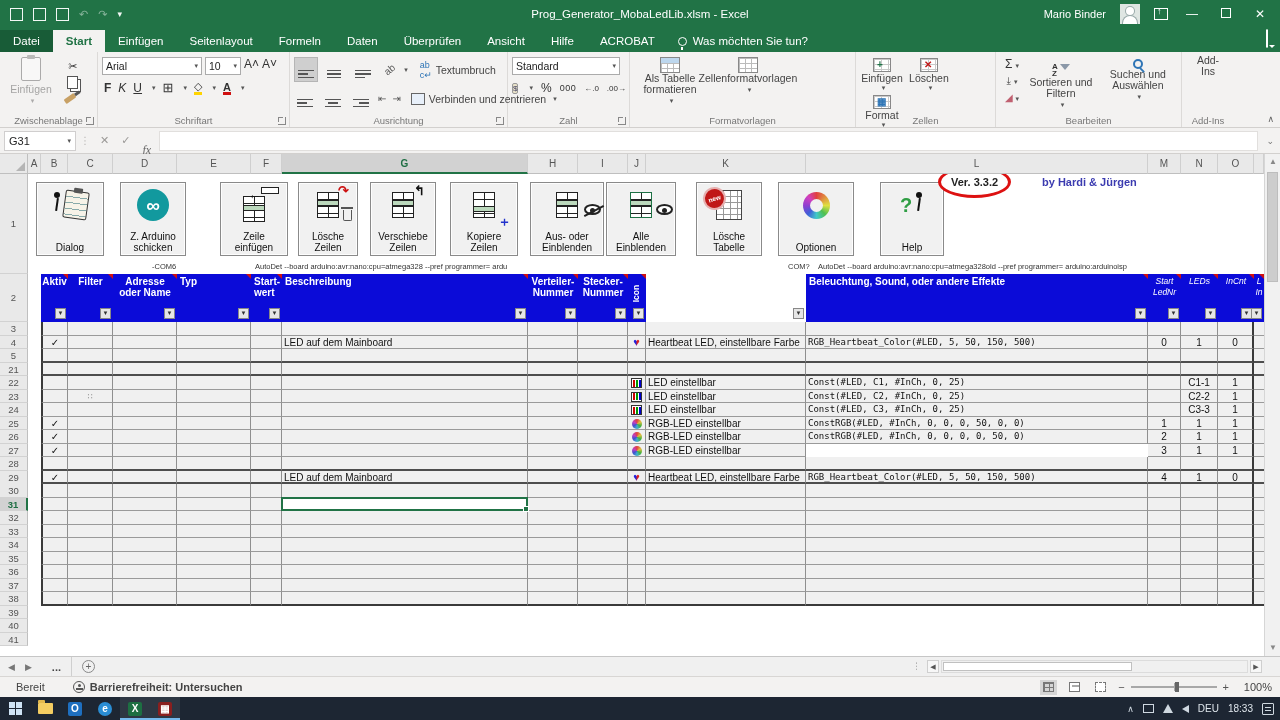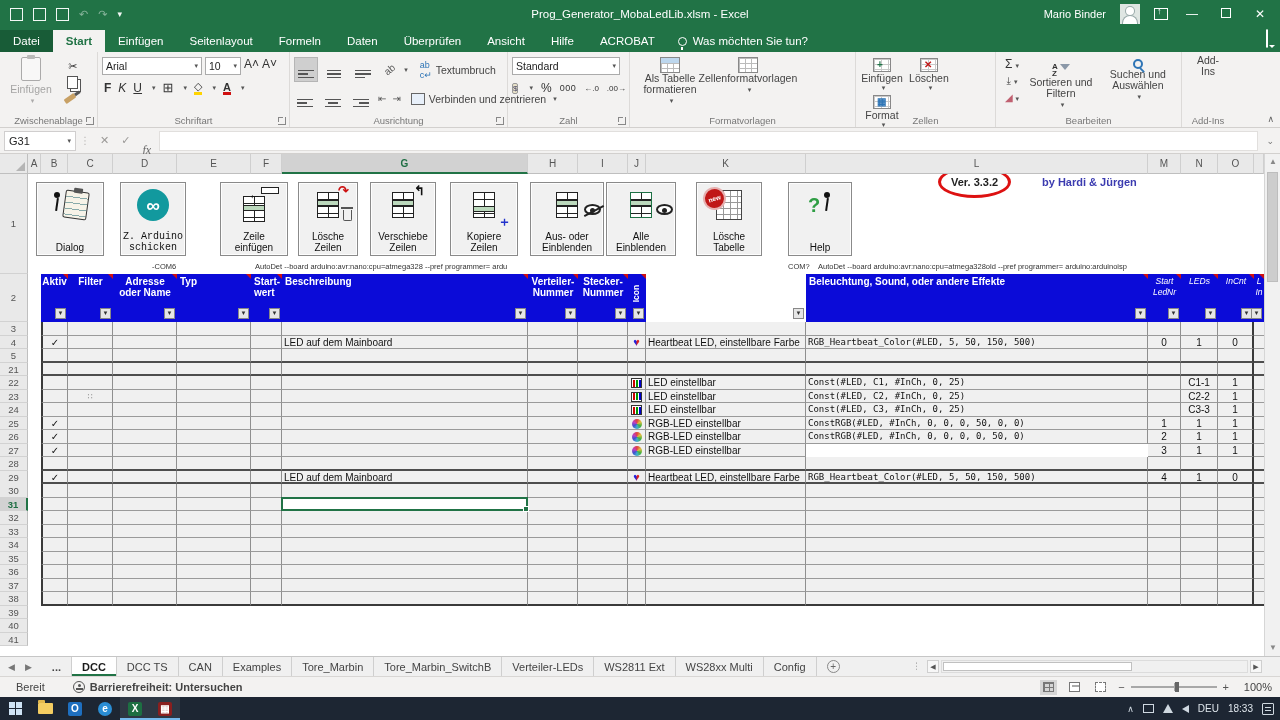--- a/index.html
+++ b/index.html
@@ -472,21 +472,21 @@
             <span class="clipbig"></span>
           </div>
           <div style="white-space: pre-line;">Dialog</div>
         </div>
         <div class="tbtn" style="margin-left: 16px; width: 66px;">
           <div class="iconzone">
             <span class="ard">
               <b>∞</b>
             </span>
           </div>
-          <div style="white-space: pre-line; font-family: Liberation Mono, monospace;">Z. Arduino
+          <div style="white-space: pre-line;">Z. Arduino
 schicken</div>
         </div>
         <div class="tbtn" style="margin-left: 34px; width: 68px;">
           <div class="iconzone">
             <span class="minirow"></span>
             <span class="tblico" style="margin-top:8px;">
               <i class="grow" style="top:8px;"></i>
             </span>
             <b class="ov" style="top:2px; right:26px;">←</b>
           </div>
@@ -544,20 +544,26 @@
           <div style="white-space: pre-line;">Alle
 Einblenden</div>
         </div>
         <div class="tbtn" style="margin-left: 20px; width: 66px;">
           <div class="iconzone">
             <span class="doc"></span>
             <span class="burst">new</span>
           </div>
           <div style="white-space: pre-line;">Lösche
 Tabelle</div>
+        </div>
+        <div class="tbtn" style="margin-left: 16px; width: 76px;">
+          <div class="iconzone">
+            <span class="wheel24"></span>
+          </div>
+          <div style="white-space: pre-line;">Optionen</div>
         </div>
         <div class="tbtn" style="margin-left: 26px; width: 64px;">
           <div class="iconzone">
             <b class="qmark">?</b>
             <span class="stick"></span>
           </div>
           <div style="white-space: pre-line;">Help</div>
         </div>
       </div>
     <span class="version-oval">Ver. 3.3.2</span>
@@ -978,32 +984,20 @@
     <span class="vs-thumb"></span>
     <span class="vs-arrow" style="bottom:0;">▼</span>
   </div>
 
   <div class="tabsbar">
     <span class="tb-arrows">
       <span>◀</span>
       <span>▶</span>
     </span>
     <span class="sheettab overflow">...</span>
-    <span id="sheetTabs" style="display:flex;">
-        <span class="sheettab active">DCC</span>
-        <span class="sheettab">DCC TS</span>
-        <span class="sheettab">CAN</span>
-        <span class="sheettab">Examples</span>
-        <span class="sheettab">Tore_Marbin</span>
-        <span class="sheettab">Tore_Marbin_SwitchB</span>
-        <span class="sheettab">Verteiler-LEDs</span>
-        <span class="sheettab">WS2811 Ext</span>
-        <span class="sheettab">WS28xx Multi</span>
-        <span class="sheettab">Config</span>
-      </span>
     <span class="newsheet">
         <b>+</b>
       </span>
   </div>
   <div class="hscroll">
     <span class="hs-dots">⋮</span>
     <span class="hs-arrow">◀</span>
     <span class="hs-track">
         <span class="hs-thumb"></span>
       </span>

